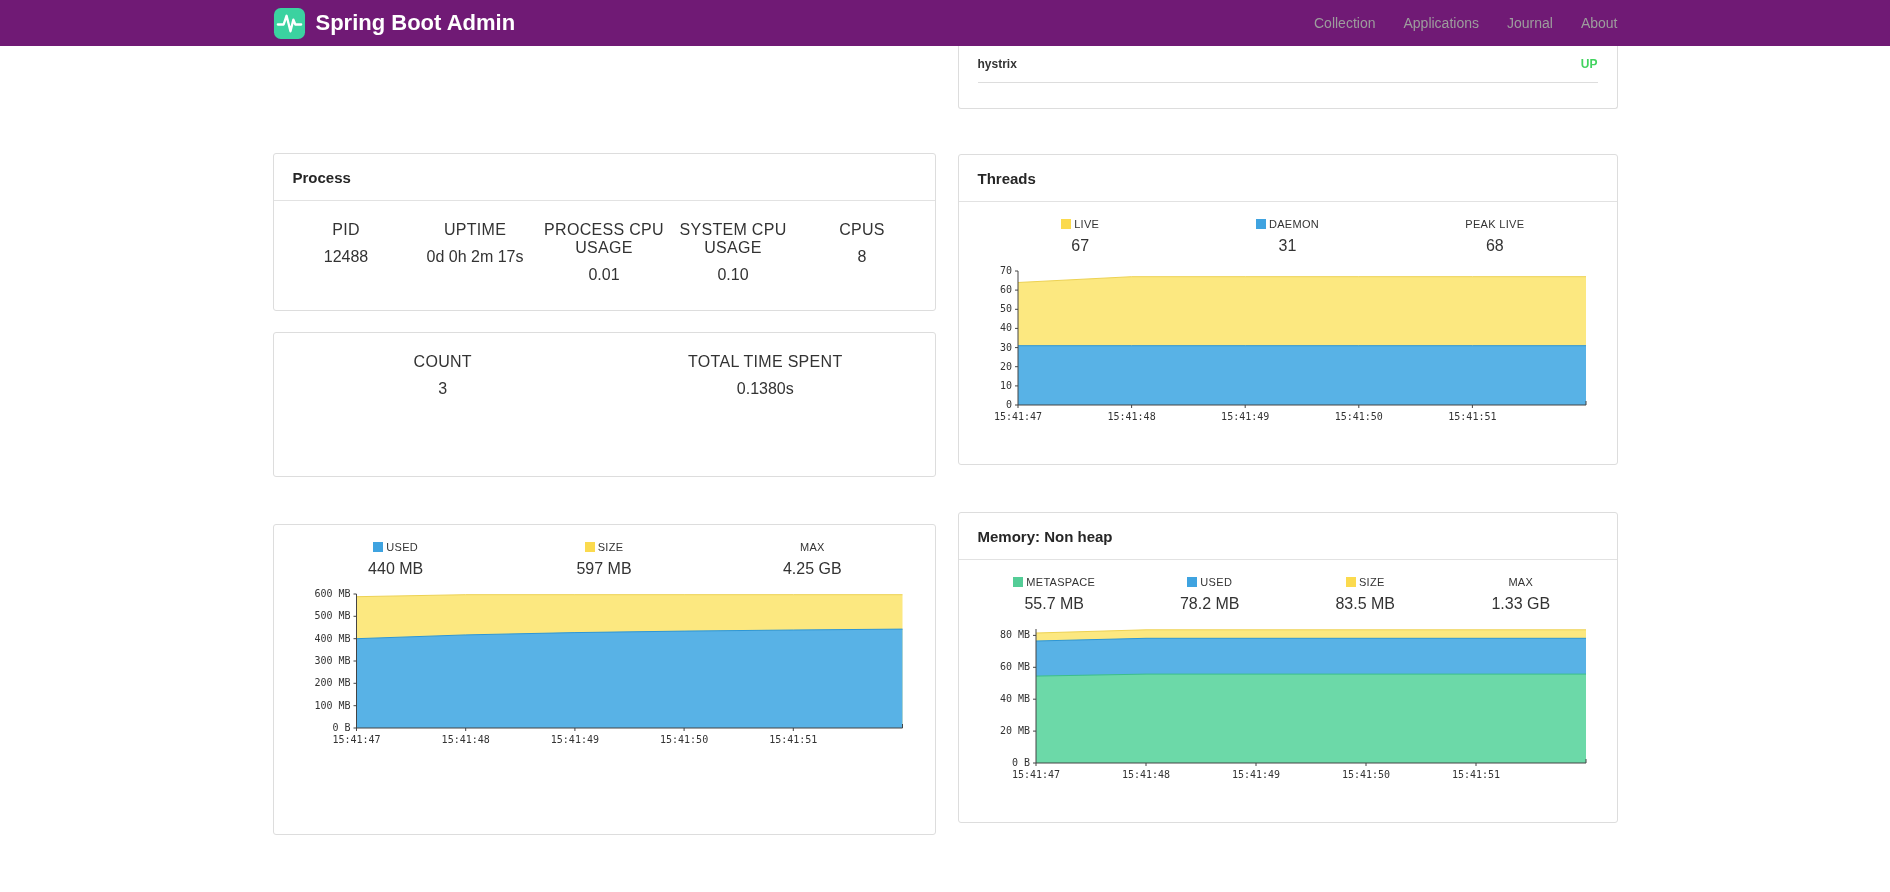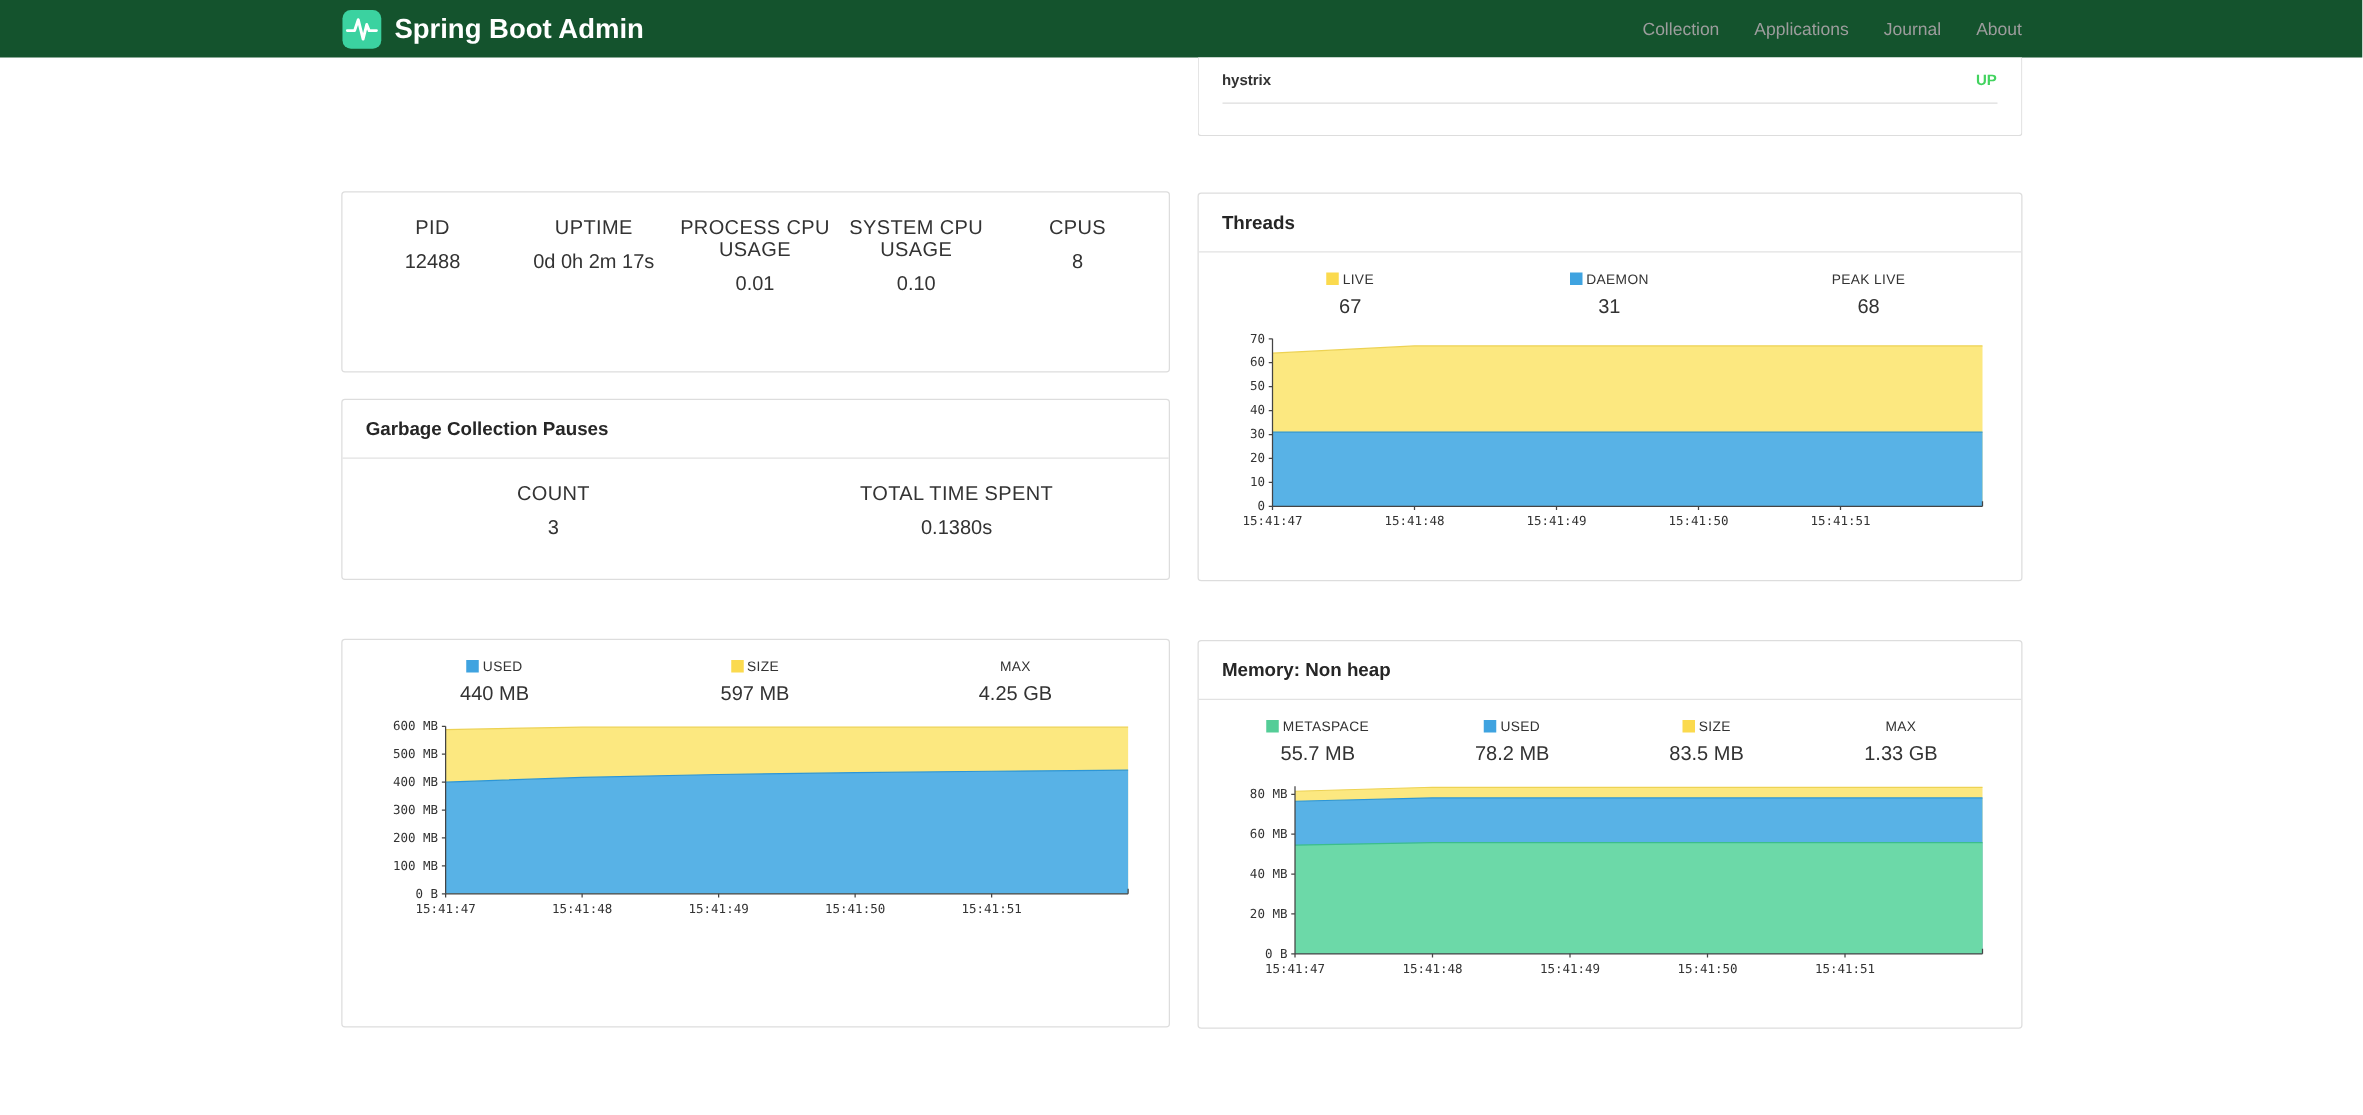--- a/index.html
+++ b/index.html
@@ -1,21 +1,21 @@
 <!DOCTYPE html>
 <html><head>
 <meta charset="utf-8">
 <title>Spring Boot Admin</title>
 <style>
   * { box-sizing: border-box; }
   html,body { margin:0; padding:0; background:#fff; font-family:"Liberation Sans", sans-serif; color:#333; }
   body { min-height:892px; }
 
   
-  .navbar { height:46px; background:#14532d; display:flex; align-items:center; }
+  .navbar { height:46px; background:#701a75; display:flex; align-items:center; }
   .nav-inner { width:1345px; margin:0 auto; display:flex; align-items:center; }
   .brand { display:flex; align-items:center; gap:10px; color:#fff; font-size:22px; font-weight:bold; text-decoration:none; }
   .brand-logo { width:33px; height:33px; display:block; }
   .nav-links { margin-left:auto; display:flex; gap:28px; }
   .nav-links a { color:#9d9d9d; font-size:14px; text-decoration:none; }
 
   
   .container { width:1345px; margin:0 auto; display:flex; gap:22px; padding-bottom:70px; }
   .col-left  { width:663px; margin-top:107px; }
   .col-right { width:660px; }
@@ -70,20 +70,21 @@
       <a href="#">About</a>
     </nav>
   </div>
 </header>
 
 <main class="container">
 
   <div class="col-left">
 
     <section class="panel panel-small panel-process">
+      <div class="panel-heading">Process</div>
       <div class="stats-row">
         <div class="stat">
           <div class="stat-label">PID</div>
           <div class="stat-value">12488</div>
         </div>
         <div class="stat">
           <div class="stat-label">UPTIME</div>
           <div class="stat-value">0d 0h 2m 17s</div>
         </div>
         <div class="stat">
@@ -95,21 +96,20 @@
           <div class="stat-value">0.10</div>
         </div>
         <div class="stat">
           <div class="stat-label">CPUS</div>
           <div class="stat-value">8</div>
         </div>
       </div>
     </section>
 
     <section class="panel panel-small panel-gc">
-      <div class="panel-heading">Garbage Collection Pauses</div>
       <div class="stats-row">
         <div class="stat">
           <div class="stat-label">COUNT</div>
           <div class="stat-value">3</div>
         </div>
         <div class="stat">
           <div class="stat-label">TOTAL TIME SPENT</div>
           <div class="stat-value">0.1380s</div>
         </div>
       </div>

